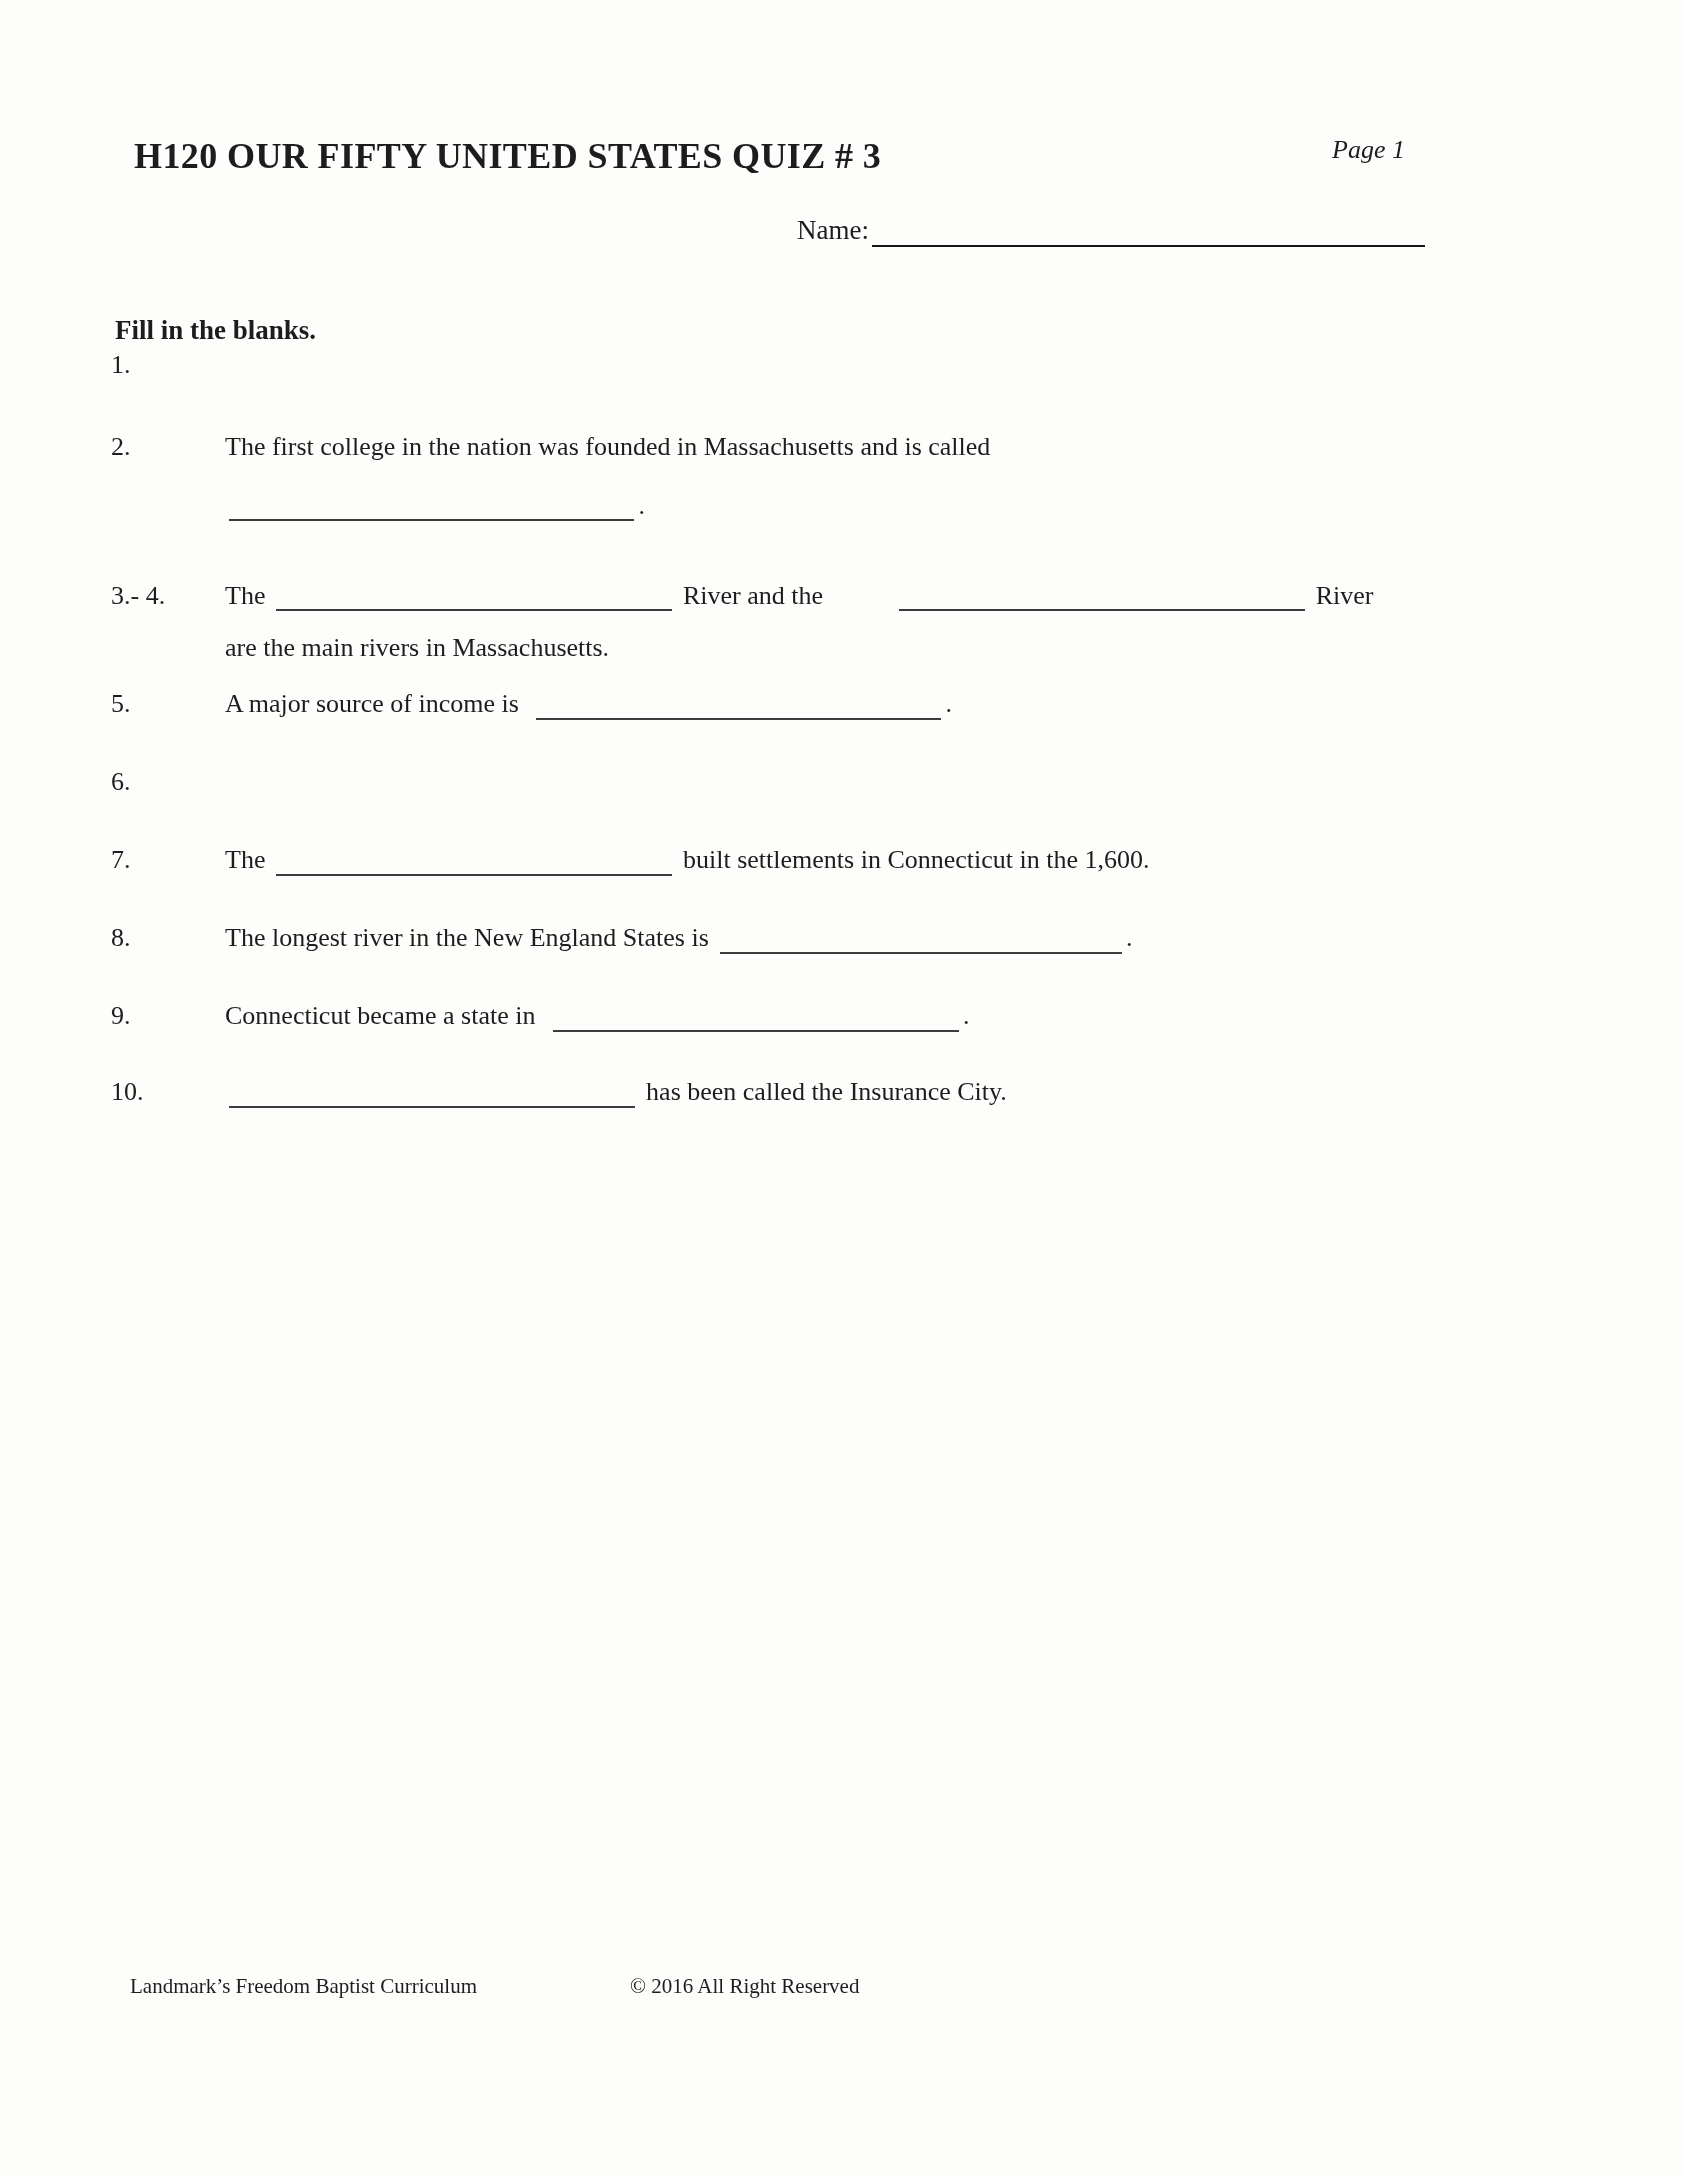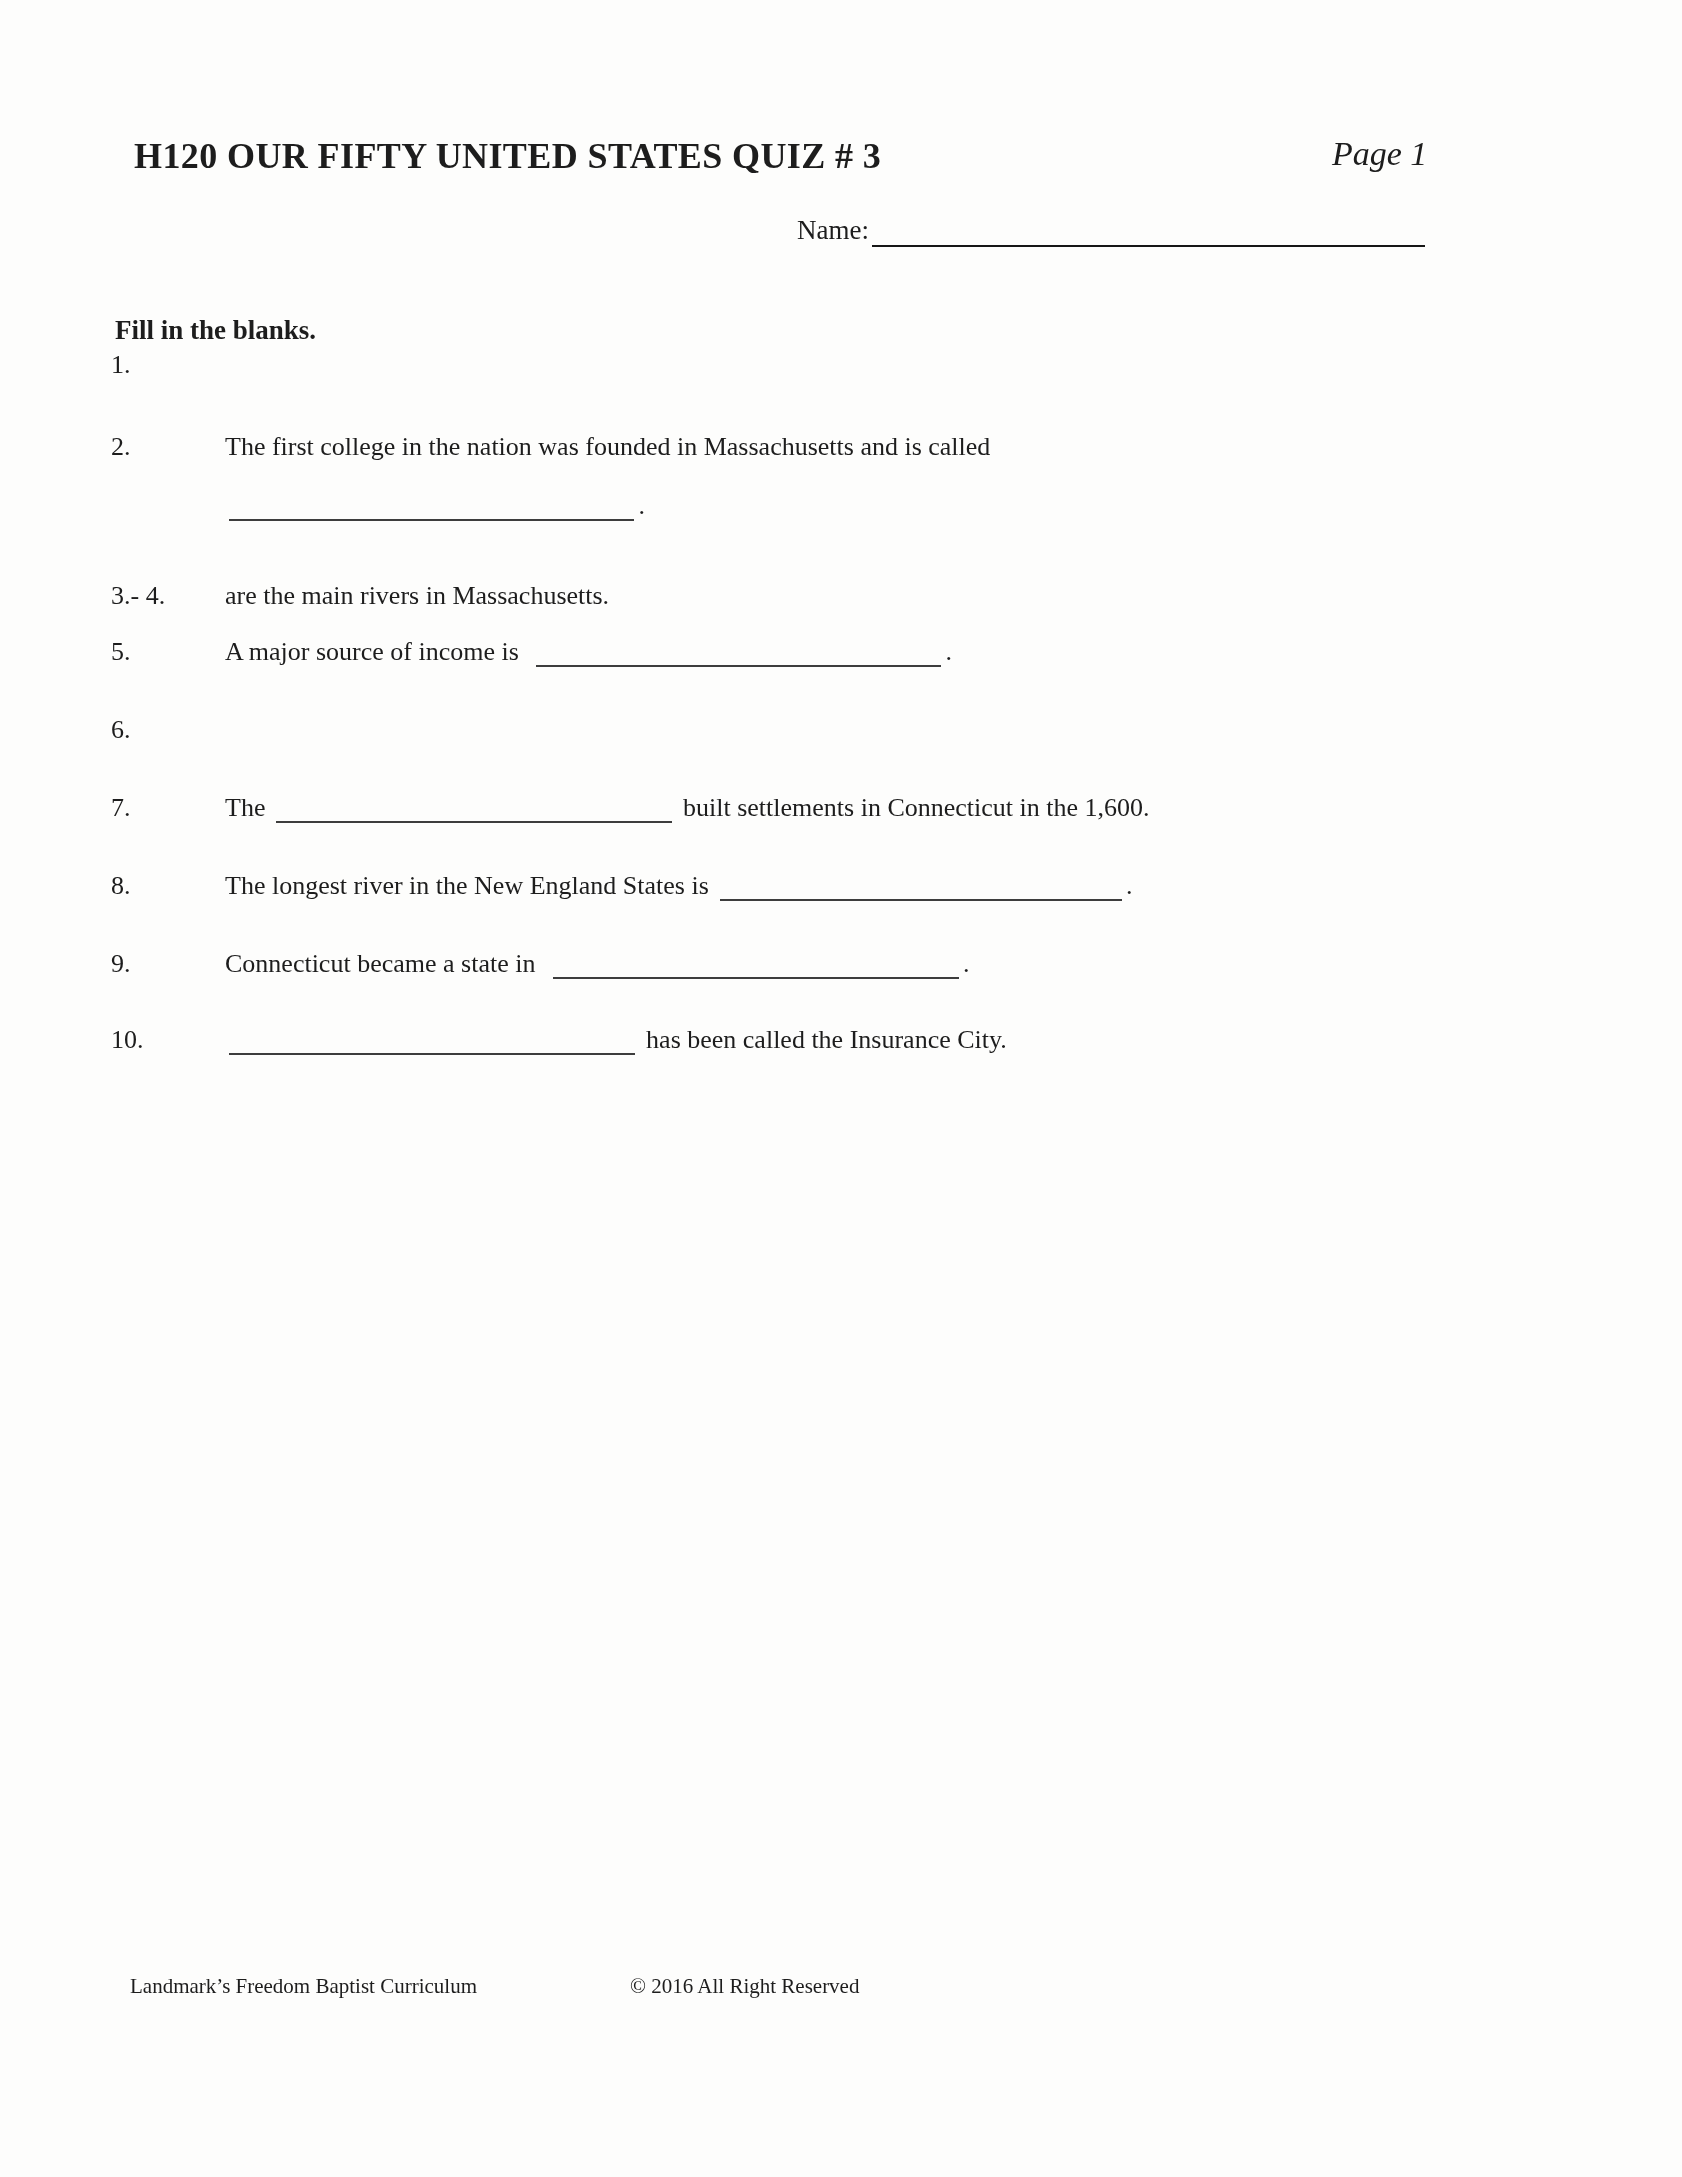--- a/index.html
+++ b/index.html
@@ -13,21 +13,21 @@
     overflow: hidden;
   }
   .header { position: absolute; top: 0; left: 0; width: 100%; height: 0; }
   .title {
     position: absolute; left: 134px; top: 138px;
     font-size: 36px; font-weight: bold; letter-spacing: 0.4px;
     white-space: nowrap; line-height: 1;
   }
   .page-num {
     position: absolute; left: 1332px; top: 137px;
-    font-size: 34px; font-style: italic; line-height: 1; white-space: nowrap;
+    font-size: 26px; font-style: italic; line-height: 1; white-space: nowrap;
   }
   .name-row {
     position: absolute; left: 797px; top: 213px;
     font-size: 27px; line-height: 35px; white-space: nowrap;
   }
   .name-line {
     display: inline-block; width: 553px; height: 0.9px;
     border-bottom: 2.6px solid #161616; vertical-align: -7.8px; margin-left: 3.5px;
   }
   .instructions {
@@ -77,20 +77,21 @@
       <div class="q-row">
         <div class="q-num">2.</div>
         <div class="q-body">
           <div class="q-line"><span class="q-text">The first college in the nation was founded in Massachusetts and is called</span></div>
           <div class="q-line"><span class="q-blank" style="width: 405px;"></span><span class="q-text">.</span></div>
         </div>
       </div>
       <div class="q-row">
         <div class="q-num">3.- 4.</div>
         <div class="q-body">
+          <div class="q-line"><span class="q-text">The </span><span class="q-blank" style="width: 396px;"></span><span class="q-text"> River and the</span><span class="q-text">&nbsp;&nbsp;&nbsp;&nbsp;&nbsp;&nbsp;&nbsp;&nbsp;&nbsp;&nbsp;&nbsp;</span><span class="q-blank" style="width: 406px;"></span><span class="q-text"> River</span></div>
           <div class="q-line"><span class="q-text">are the main rivers in Massachusetts.</span></div>
         </div>
       </div>
       <div class="q-row">
         <div class="q-num">5.</div>
         <div class="q-body">
           <div class="q-line"><span class="q-text">A major source of income is &nbsp;</span><span class="q-blank" style="width: 405px;"></span><span class="q-text">.</span></div>
         </div>
       </div>
       <div class="q-row">

